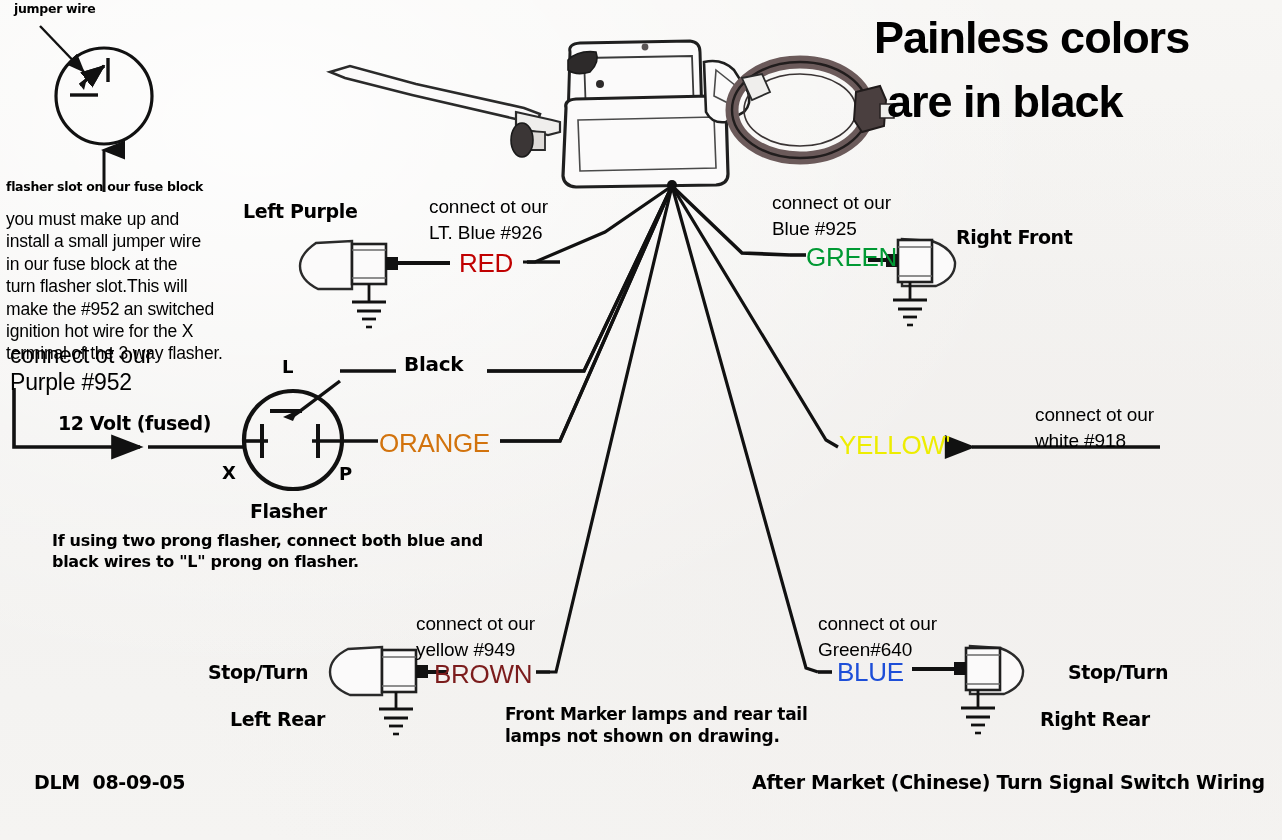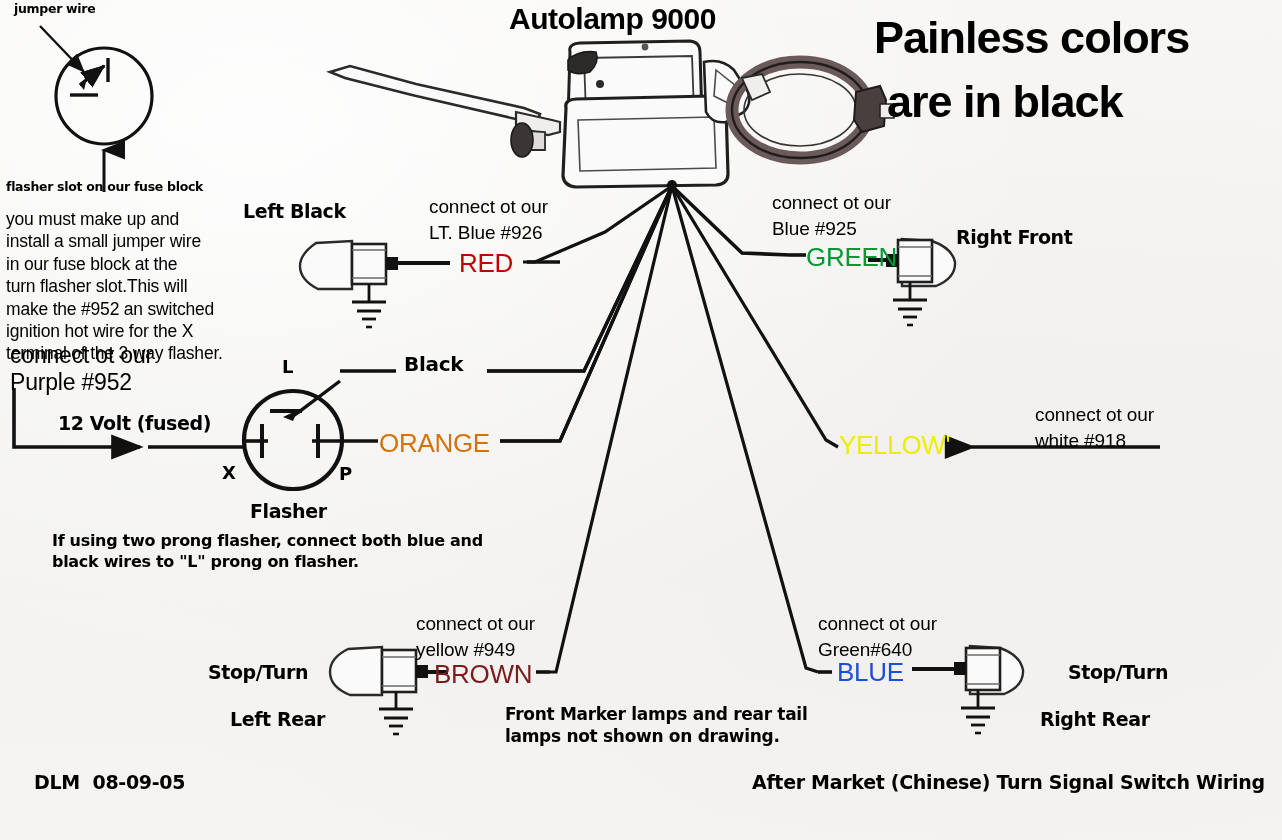--- a/index.html
+++ b/index.html
@@ -317,26 +317,25 @@
 turn flasher slot.This will
 make the #952 an switched
 ignition hot wire for the X
 terminal of the 3 way flasher.</div>
 
   <div class="t bigconn" style="left:10px; top:341px;">connect ot our</div>
   <div class="t bigconn" style="left:10px; top:368px;">Purple #952</div>
 
   <div class="t lampname" style="left:58px; top:413px;">12 Volt (fused)</div>
 
-  <div class="t title" style="left:509px; top:2px;">Autolamp 9000</div>
 
   <div class="t headline" style="left:874px; top:14px;">Painless colors</div>
   <div class="t headline" style="left:887px; top:78px;">are in black</div>
 
-  <div class="t lampname" style="left:243px; top:201px;">Left Black</div>
+  <div class="t lampname" style="left:243px; top:201px;">Left Purple</div>
   <div class="t connlabel" style="left:429px; top:194px;">connect ot our</div>
   <div class="t connlabel" style="left:429px; top:220px;">LT. Blue #926</div>
   <div class="t wirecolor" style="left:459px; top:249px; color:#c00000;">RED</div>
 
   <div class="t connlabel" style="left:772px; top:190px;">connect ot our</div>
   <div class="t connlabel" style="left:772px; top:216px;">Blue #925</div>
   <div class="t wirecolor" style="left:806px; top:243px; color:#009933;">GREEN</div>
   <div class="t lampname" style="left:956px; top:199px;margin-top:28px;">Right Front</div>
 
   <div class="t terminal" style="left:282px; top:357px;">L</div>

